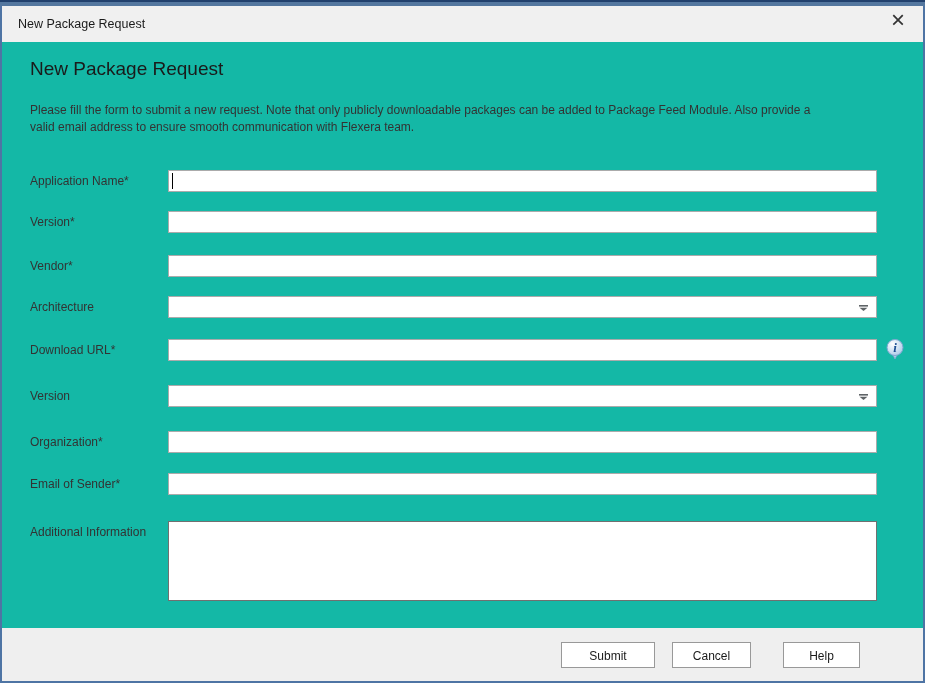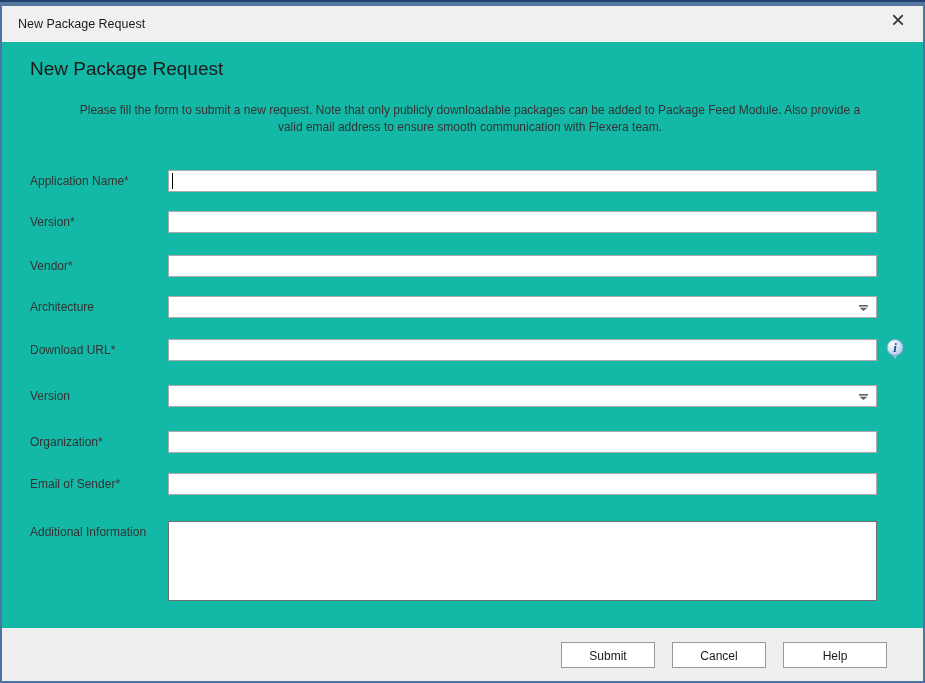--- a/index.html
+++ b/index.html
@@ -17,21 +17,21 @@
     position:absolute;top:6px;left:2px;right:2px;height:36px;background:#f0f0f0;
     display:flex;align-items:center;padding-left:16px;
   }
   .titlebar-text{font-size:12.5px;color:#1a1a1a;}
   .close-btn{
     position:absolute;top:5px;right:12px;width:30px;height:30px;
     display:flex;align-items:center;justify-content:center;cursor:pointer;
     font-size:24px;font-weight:300;color:#333;line-height:1;
   }
   .heading{position:absolute;left:30px;top:58px;font-size:19px;color:#1a1a1a;}
-  .desc{position:absolute;left:30px;top:102px;width:880px;font-size:12px;line-height:17px;color:#333;text-align:center;}
+  .desc{position:absolute;left:30px;top:102px;width:880px;font-size:12px;line-height:17px;color:#333;}
   .row{position:absolute;left:0;width:925px;height:22px;}
   .row .flabel{position:absolute;left:30px;top:0;line-height:22px;font-size:12px;color:#333;}
   .ctrl{
     position:absolute;left:168px;top:0;width:709px;height:22px;
     border:1px solid #ababab;background:#fff;font-family:inherit;
     font-size:12px;color:#222;padding:2px 5px;outline:none;border-radius:0;
   }
   .combo{display:flex;align-items:center;justify-content:flex-end;padding-right:8px;cursor:default;}
   .caret{
     position:absolute;left:172px;top:3px;width:1px;height:16px;background:#000;
@@ -43,22 +43,22 @@
     border:1px solid #707070;background:#fff;font-family:inherit;font-size:12px;
     color:#222;padding:3px 5px;outline:none;border-radius:0;
   }
   .info-icon{position:absolute;left:884px;top:-1px;width:22px;height:24px;cursor:pointer;}
   .footer{position:absolute;left:2px;right:2px;top:628px;height:53px;background:#efefef;}
   .btn{
     position:absolute;top:14px;height:26px;background:#ffffff;border:1px solid #999;
     font-family:inherit;font-size:12px;color:#1a1a1a;cursor:pointer;padding:6px;border-radius:0;
   }
   .btn-submit{left:559px;width:94px;}
-  .btn-cancel{left:670px;width:94px;}
-  .btn-help{left:781px;width:104px;}
+  .btn-cancel{left:670px;width:79px;}
+  .btn-help{left:781px;width:77px;}
 </style>
 </head>
 <body>
 
 <div class="window">
   <div class="border-top"></div>
   <div class="border-left"></div>
   <div class="border-right"></div>
   <div class="border-bottom"></div>
 

